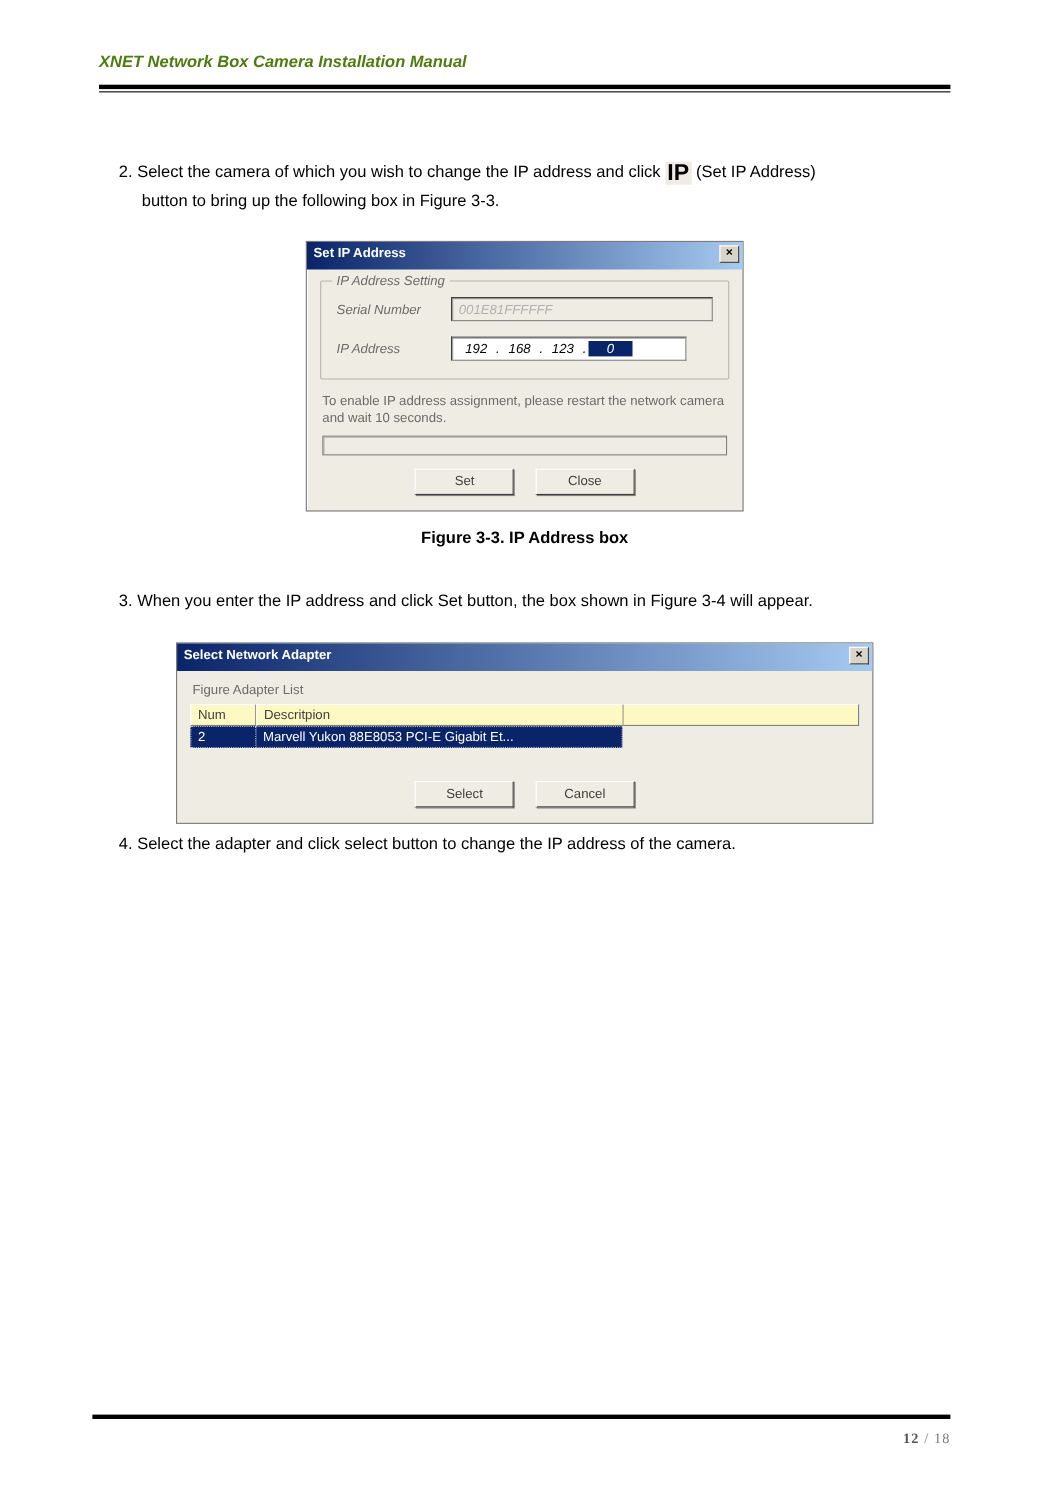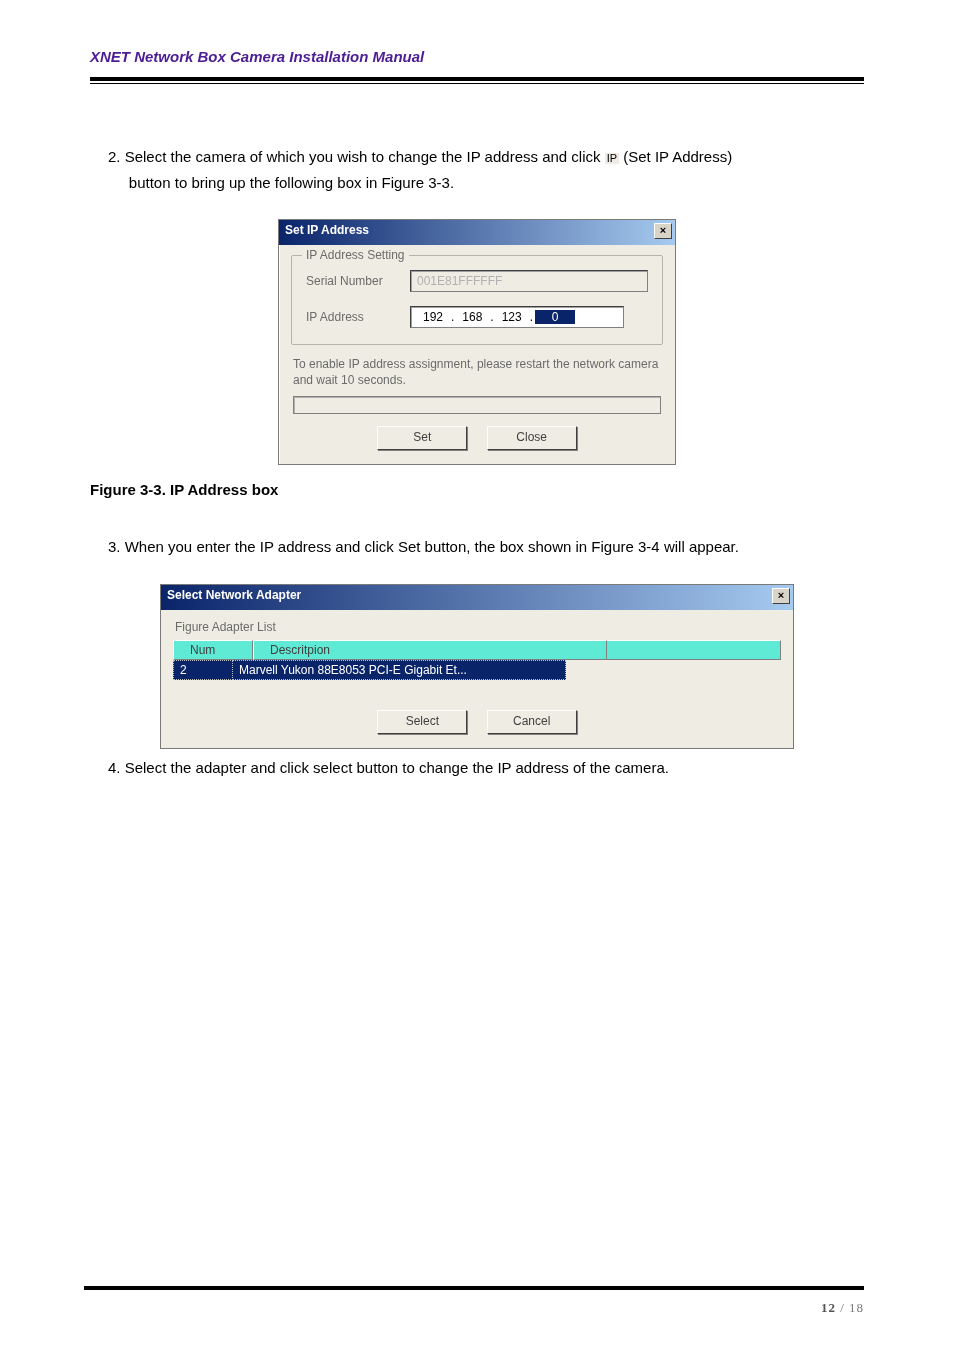--- a/index.html
+++ b/index.html
@@ -13,46 +13,47 @@
   }
   .page {
     box-sizing: border-box;
     padding: 48px 90px 40px 90px;
     min-height: 1350px;
     position: relative;
   }
   .header-title {
     font-style: italic;
     font-weight: bold;
-    color: #4c1d95;
+    color: #4d7c0f;
     font-size: 15px;
     margin-bottom: 12px;
   }
   .header-rule {
     border-top: 4px solid #000;
     border-bottom: 1px solid #000;
     height: 2px;
     margin-bottom: 60px;
   }
   .body-text {
     font-size: 15px;
     line-height: 1.7;
     margin: 0 0 24px 18px;
   }
   .ip-badge {
     display: inline-block;
     background: #f0ece5;
-    font-weight: normal;
+    font-weight: bold;
     font-family: Arial, sans-serif;
-    font-size: 11px;
+    font-size: 21px;
     padding: 0 2px;
     vertical-align: middle;
     line-height: 1;
   }
   .caption {
+    text-align: center;
     font-weight: bold;
     font-size: 15px;
     margin: 16px 0 36px 0;
   }
 
   
   .dlg1-wrap { display:flex; justify-content:center; margin: 10px 0 8px 0;}
   .dlg1 {
     width: 396px;
     background: #efece3;
@@ -90,20 +91,21 @@
     font-family: Tahoma, sans-serif;
     font-size: 12px;
     color: #6b6b6b;
   }
   .fieldset {
     border: 1px solid #b8b4a8;
     border-radius: 2px;
     padding: 14px 14px 16px 14px;
     position: relative;
     margin-bottom: 12px;
+    font-style: italic;
   }
   .fieldset .legend {
     position: absolute;
     top: -8px; left: 10px;
     background: #efece3;
     padding: 0 4px;
     font-size: 12px;
     color:#6b6b6b;
   }
   .row { display:flex; align-items:center; margin-bottom: 14px;}
@@ -182,27 +184,27 @@
     position:relative;
   }
   .dlg2 .body { padding: 8px 12px 14px 12px; font-family:Tahoma,sans-serif; font-size:12px; color:#555;}
   .listlabel { margin: 2px 0 6px 2px; color:#6b6b6b;}
   .listheader {
     display:flex;
     font-size:12px;
     color:#404040;
   }
   .hcell {
-    background:#5eead4;
+    background:#fef9c3;
     border:1px solid #fff;
     border-right-color:#808080;
     border-bottom-color:#808080;
     height:18px;
     line-height:18px;
-    padding:0 16px;
+    padding:0 6px;
   }
   .hcell.num{ width:46px;}
   .hcell.desc{ width:320px;}
   .hcell.rest{ flex:1; border-left:none;}
   .listrow {
     display:flex;
     font-size:12px;
   }
   .rcell {
     height:18px;

